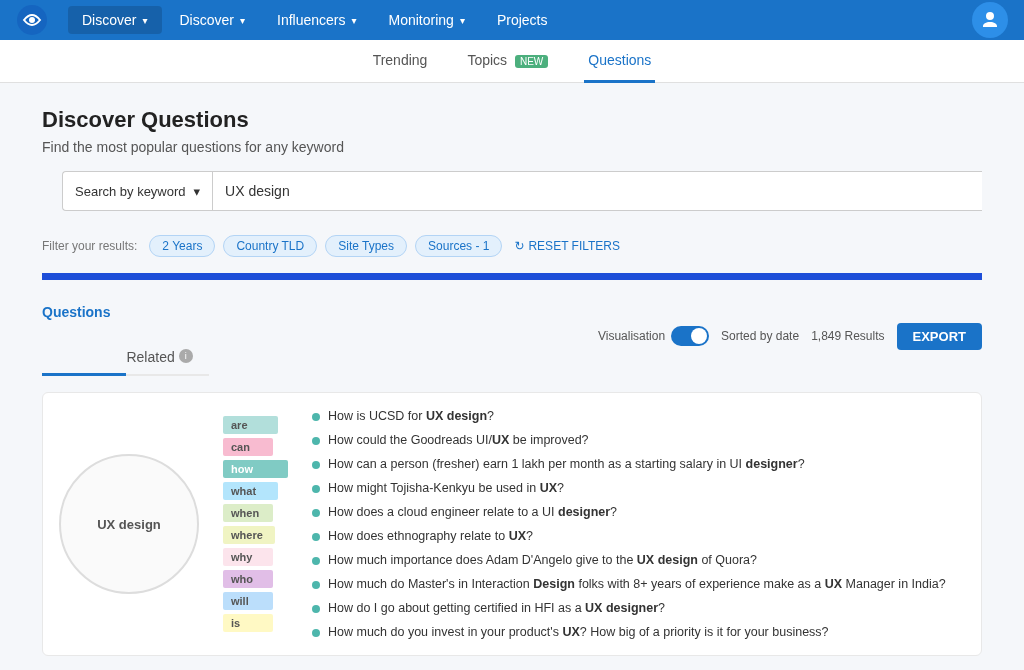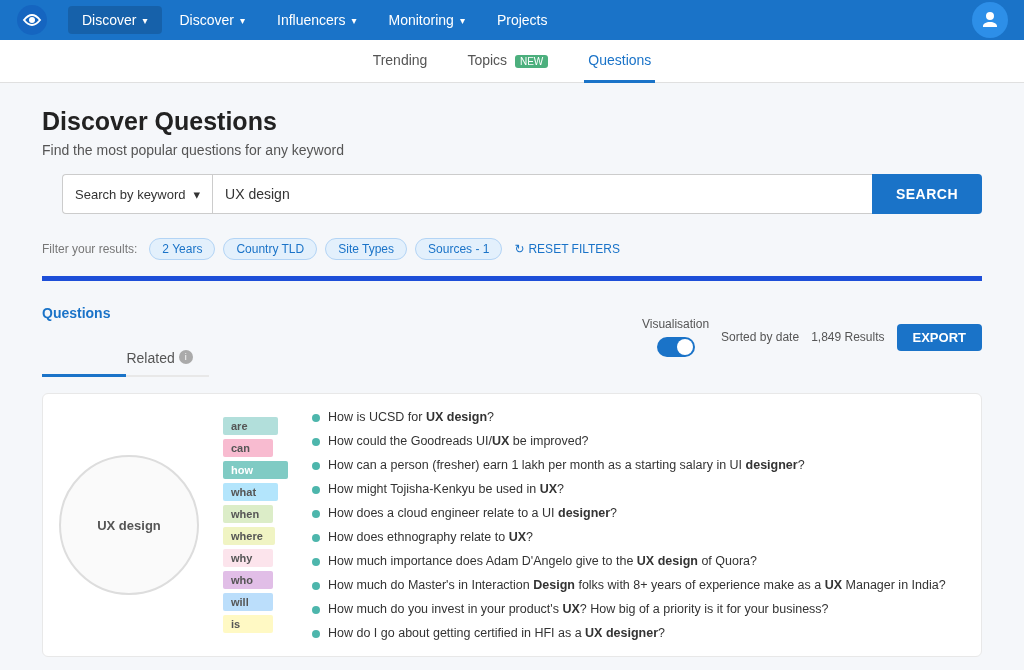--- a/index.html
+++ b/index.html
@@ -17,44 +17,44 @@
 
     
     .subnav { background: #fff; display: flex; justify-content: center; gap: 32px; border-bottom: 1px solid #e0e0e0; }
     .subnav-item { padding: 12px 4px; font-size: 14px; color: #555; cursor: pointer; border-bottom: 3px solid transparent; margin-bottom: -1px; }
     .subnav-item.active { color: #1a73c8; border-bottom-color: #1a73c8; font-weight: 500; }
     .new-badge { background: #4caf7d; color: #fff; font-size: 10px; padding: 1px 5px; border-radius: 3px; margin-left: 4px; vertical-align: middle; }
 
     
     .main { max-width: 980px; margin: 0 auto; padding: 24px 20px; }
 
-    .page-title { font-size: 25px; font-weight: 700; margin-bottom: 6px; color: #222; }
+    .page-title { font-size: 22px; font-weight: 700; margin-bottom: 6px; color: #222; }
     .page-subtitle { font-size: 14px; color: #555; margin-bottom: 16px; }
 
     
     .search-bar { display: flex; gap: 0; margin-bottom: 24px; margin-left: 20px; }
     .search-select { display: flex; align-items: center; border: 1px solid #ccc; border-right: none; border-radius: 4px 0 0 4px; padding: 0 12px; background: #fff; color: #333; font-size: 13px; cursor: pointer; height: 40px; min-width: 140px; gap: 8px; }
     .search-input { flex: 1; border: 1px solid #ccc; border-right: none; padding: 0 12px; height: 40px; font-size: 14px; outline: none; color: #333; }
     .search-btn { background: #1a73c8; color: #fff; border: none; padding: 0 24px; height: 40px; font-size: 14px; font-weight: 600; border-radius: 0 4px 4px 0; cursor: pointer; letter-spacing: 0.5px; }
 
     
-    .filter-row { display: flex; align-items: center; gap: 8px; margin-bottom: 16px; padding-bottom: 16px; border-bottom: 5px solid #1d4ed8; }
+    .filter-row { display: flex; align-items: center; gap: 8px; margin-bottom: 16px; padding-bottom: 16px; border-bottom: 7px solid #1d4ed8; }
     .filter-label { font-size: 12px; color: #777; margin-right: 4px; }
     .filter-chip { background: #e3f0fc; color: #1a73c8; border: 1px solid #b3d4f5; border-radius: 14px; padding: 3px 12px; font-size: 12px; cursor: pointer; }
     .reset-btn { color: #1a73c8; font-size: 12px; cursor: pointer; display: flex; align-items: center; gap: 4px; margin-left: 4px; }
 
     
     .questions-header { display: flex; align-items: center; justify-content: space-between; margin-bottom: 16px; }
     .tab-group { display: flex; gap: 0; border-bottom: 2px solid #e8e8e8; }
     .tab-item { padding: 8px 16px 8px 0; font-size: 14px; color: #555; cursor: pointer; border-bottom: 3px solid transparent; margin-bottom: -2px; }
     .tab-item.active { color: #1a73c8; border-bottom-color: #1a73c8; font-weight: 600; }
     .tab-item.related { display: flex; gap: 4px; margin-top: 45px; }
     .info-icon { width: 14px; height: 14px; border-radius: 50%; background: #aaa; color: #fff; font-size: 9px; display: inline-flex; align-items: center; justify-content: center; cursor: pointer; }
     .controls-right { display: flex; align-items: center; gap: 12px; font-size: 12px; color: #555; }
-    .viz-toggle { display: flex; align-items: center; gap: 6px; flex-direction: column; }
+    .viz-toggle { display: flex; align-items: center; gap: 6px; }
     .toggle-switch { width: 38px; height: 20px; background: #1a73c8; border-radius: 10px; position: relative; cursor: pointer; }
     .toggle-knob { width: 16px; height: 16px; background: #fff; border-radius: 50%; position: absolute; top: 2px; right: 2px; }
     .export-btn { background: #1a73c8; color: #fff; border: none; padding: 6px 16px; border-radius: 4px; font-size: 13px; font-weight: 600; cursor: pointer; }
 
     
     .viz-container { background: #fff; border: 1px solid #e8e8e8; border-radius: 6px; padding: 16px; margin-bottom: 20px; display: flex; gap: 24px; align-items: center; }
     .circle-center { width: 140px; height: 140px; border-radius: 50%; border: 2px solid #ddd; display: flex; align-items: center; justify-content: center; flex-shrink: 0; background: #fafafa; font-size: 13px; font-weight: 600; color: #555; text-align: center; }
     .viz-bars { display: flex; flex-direction: column; gap: 4px; flex-shrink: 0; }
     .viz-bar-row { display: flex; align-items: center; gap: 6px; }
     .viz-bar { height: 18px; border-radius: 2px; display: flex; align-items: center; padding: 0 8px; color: #555; font-size: 11px; font-weight: 600; min-width: 50px; }
@@ -125,21 +125,20 @@
 
   <h1 class="page-title">Discover Questions</h1>
   <p class="page-subtitle">Find the most popular questions for any keyword</p>
 
   <div class="search-bar">
     <div class="search-select">
       <span>Search by keyword</span>
       <span>▾</span>
     </div>
     <input class="search-input" type="text" value="UX design" style="">
-    <button class="search-btn">SEARCH</button>
   </div>
 
   <div class="filter-row">
     <span class="filter-label">Filter your results:</span>
     <div class="filter-chip">2 Years</div>
     <div class="filter-chip">Country TLD</div>
     <div class="filter-chip">Site Types</div>
     <div class="filter-chip">Sources - 1</div>
     <div class="reset-btn">
       <span>↻</span>
@@ -230,25 +229,25 @@
       <div class="viz-q-item">
         <div class="viz-dot" style="background:#4db6ac;"></div>
         <span>How much importance does Adam D'Angelo give to the <strong>UX design</strong> of Quora?</span>
       </div>
       <div class="viz-q-item">
         <div class="viz-dot" style="background:#4db6ac;"></div>
         <span>How much do Master's in Interaction <strong>Design</strong> folks with 8+ years of experience make as a <strong>UX</strong> Manager in India?</span>
       </div>
       <div class="viz-q-item">
         <div class="viz-dot" style="background:#4db6ac;"></div>
+        <span>How do I go about getting certified in HFI as a <strong>UX designer</strong>?</span>
+      </div>
+      <div class="viz-q-item">
+        <div class="viz-dot" style="background:#4db6ac;"></div>
         <span>How much do you invest in your product's <strong>UX</strong>? How big of a priority is it for your business?</span>
-      </div>
-      <div class="viz-q-item">
-        <div class="viz-dot" style="background:#4db6ac;"></div>
-        <span>How do I go about getting certified in HFI as a <strong>UX designer</strong>?</span>
       </div>
     </div>
   </div>
 
   <div class="results-list">
     <div class="result-card">
       <div>
         <div class="result-title">
           How is UCSD for <strong>UX design</strong>?
         </div>

